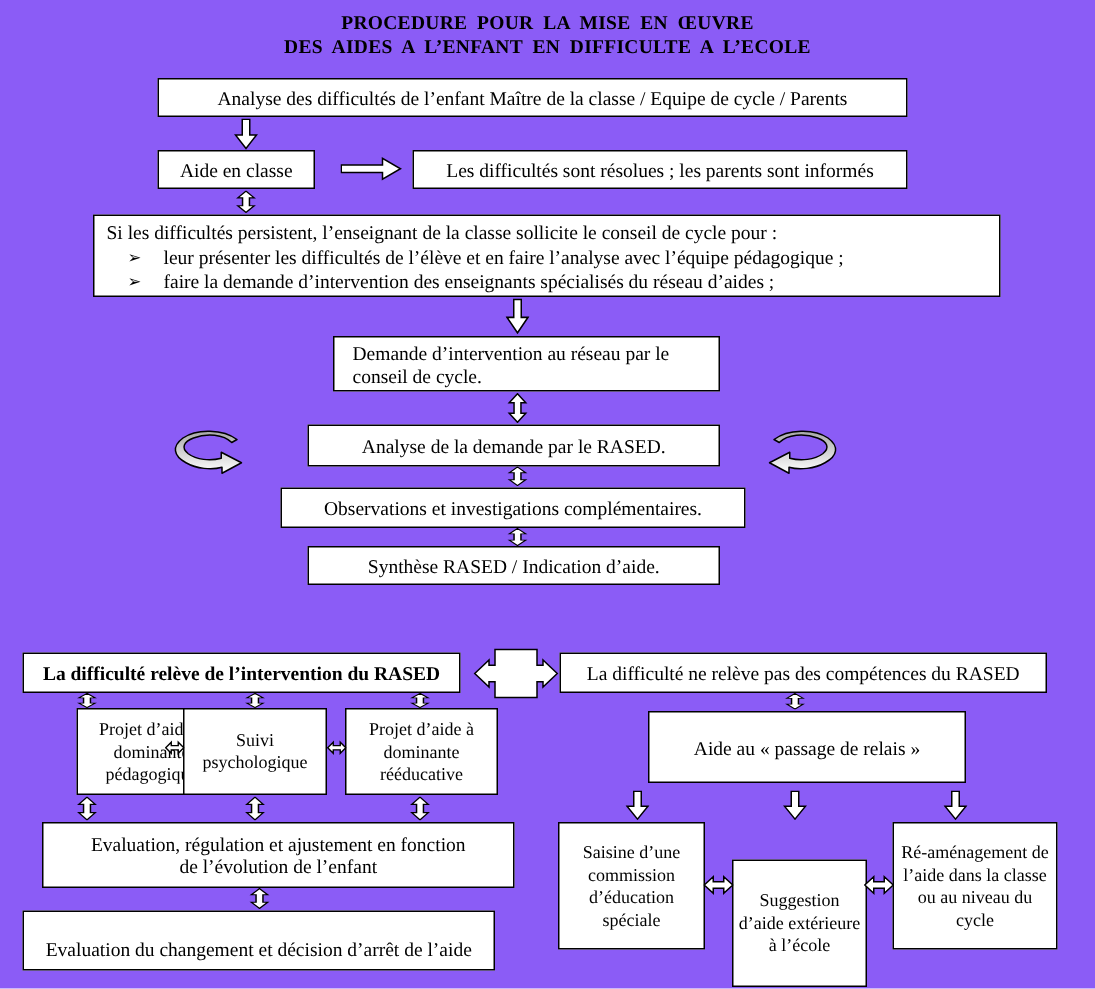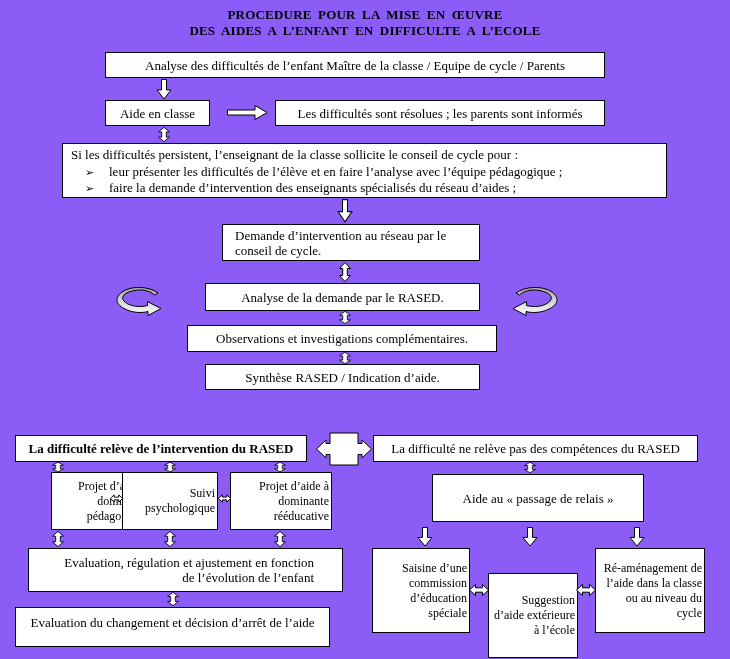--- a/index.html
+++ b/index.html
@@ -1,25 +1,25 @@
 <!DOCTYPE html>
 <html><head>
 <meta charset="utf-8">
 <style>
   html,body{margin:0;padding:0;background:#ffffff;}
   #page{position:relative;width:730px;height:659px;background:#8b5cf6;
         font-family:"Liberation Serif","DejaVu Serif",serif;color:#000;overflow:hidden;}
   .title{position:absolute;left:0;top:7px;width:730px;text-align:center;
          font-weight:bold;font-size:13px;line-height:16px;word-spacing:3px;letter-spacing:.2px;}
   .box{position:absolute;border:1px solid #000;background:#fff;box-sizing:border-box;
-       display:flex;align-items:center;justify-content:center;text-align:right;
+       display:flex;align-items:center;justify-content:center;text-align:center;
        font-size:13px;line-height:15px;}
   .box.small{font-size:12px;line-height:15px;padding:0 2px;}
   .box.left-align{justify-content:flex-start;text-align:left;padding-left:12px;padding-right:6px;}
-  .box.top-align{align-items:flex-start;padding-top:7px;}
+  .box.top-align{align-items:flex-start;padding-top:17px;}
   #box-persist{display:block;padding:3px 8px;font-size:13px;line-height:16.5px;text-align:left;}
   .bullet-line{display:flex;}
   .bullet-line .glyph{width:24px;margin-left:14px;flex:none;font-size:11px;}
   .arr{position:absolute;}
   svg{display:block;}
 </style>
 </head>
 <body>
 
 <div id="page">

